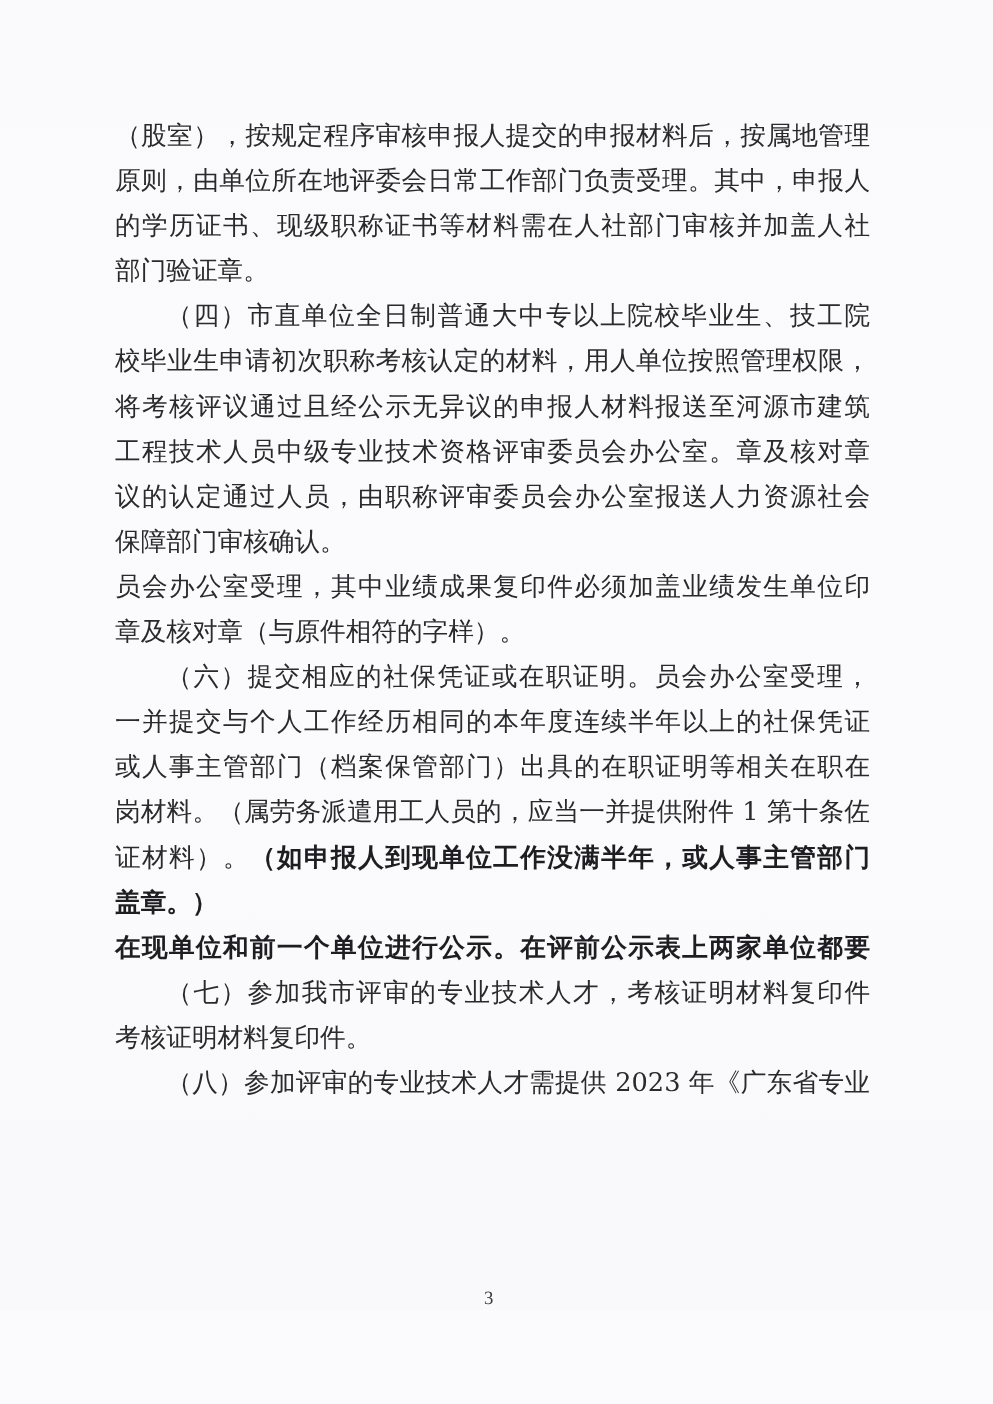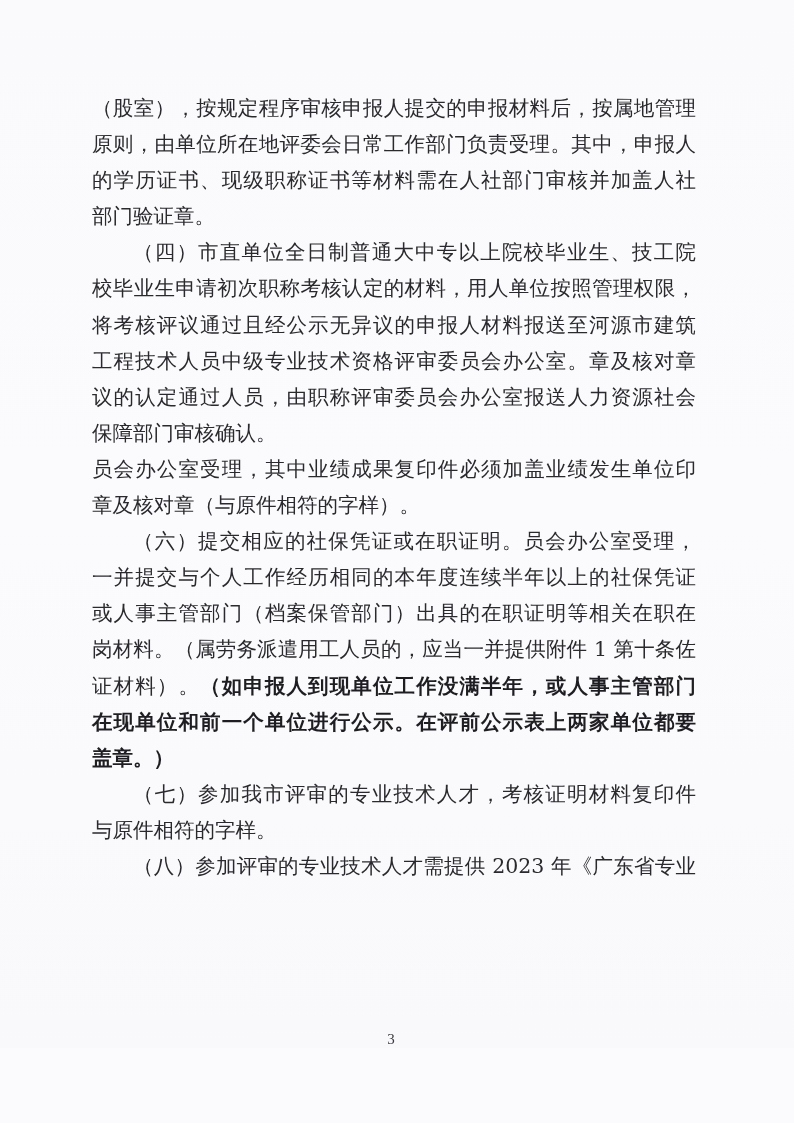--- a/index.html
+++ b/index.html
@@ -85,27 +85,27 @@
       <span class="line">员会办公室受理，其中业绩成果复印件必须加盖业绩发生单位印</span>
       <span class="line last">章及核对章（与原件相符的字样）。</span>
     </div>
 
     <div>
       <span class="line indent">（六）提交相应的社保凭证或在职证明。员会办公室受理，</span>
       <span class="line">一并提交与个人工作经历相同的本年度连续半年以上的社保凭证</span>
       <span class="line">或人事主管部门（档案保管部门）出具的在职证明等相关在职在</span>
       <span class="line">岗材料。（属劳务派遣用工人员的，应当一并提供附件 1 第十条佐</span>
       <span class="line"><span>证材料）。</span><span class="bold">（如申报人到现单位工作没满半年，或人事主管部门</span></span>
+      <span class="line last bold">盖章。）</span>
       <span class="line bold">在现单位和前一个单位进行公示。在评前公示表上两家单位都要</span>
-      <span class="line last bold">盖章。）</span>
     </div>
 
     <div>
       <span class="line indent">（七）参加我市评审的专业技术人才，考核证明材料复印件</span>
-      <span class="line last">与原件相符的字样。</span>
+      <span class="line last">考核证明材料复印件。</span>
     </div>
 
     <div>
       <span class="line indent">（八）参加评审的专业技术人才需提供 2023 年《广东省专业</span>
     </div>
 
   </div>
 
   <div class="page-number">3</div>
 </div>

